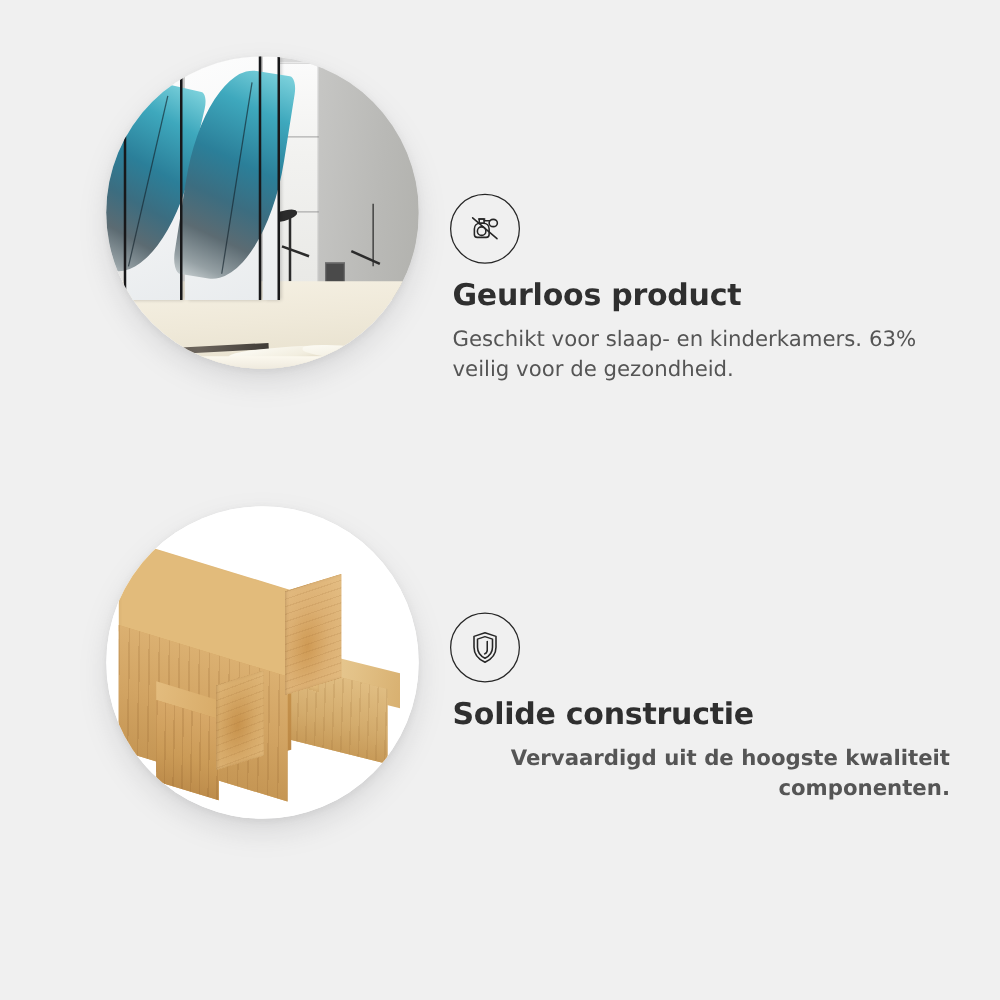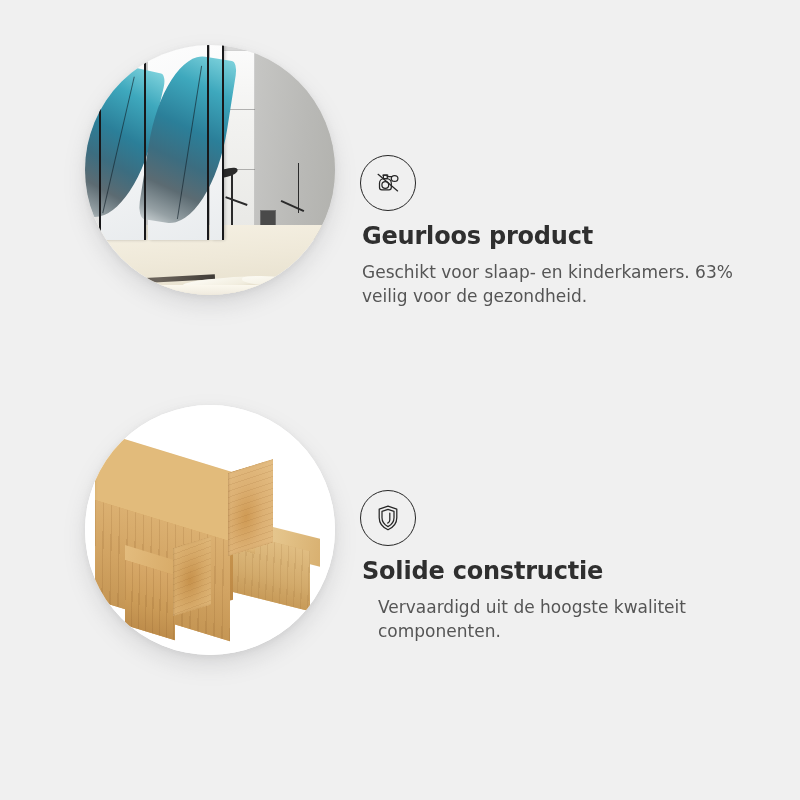--- a/index.html
+++ b/index.html
@@ -25,21 +25,21 @@
   }
 
   
   .feature-row {
     position: absolute;
     left: 0;
     width: 800px;
     height: 360px;
   }
   #row-scent { top: 20px; }
-  #row-build { top: 380px; }
+  #row-build { top: 380px; text-align: right; }
 
   
   .media-circle {
     position: absolute;
     left: 85px;
     top: 25px;
     width: 250px;
     height: 250px;
     border-radius: 50%;
     overflow: hidden;
@@ -356,21 +356,21 @@
     line-height: 1.42;
     max-width: 390px;
   }
 
   #row-scent .icon-badge   { position: absolute; left: 0; top: 135px; }
   #row-scent .feature-title{ position: absolute; left: 2px; top: 203px; }
   #row-scent .feature-desc { position: absolute; left: 2px; top: 240px; }
 
   #row-build .icon-badge   { position: absolute; left: 0; top: 110px; }
   #row-build .feature-title{ position: absolute; left: 2px; top: 178px; }
-  #row-build .feature-desc { position: absolute; left: 18px; top: 215px; }
+  #row-build .feature-desc { position: absolute; left: 18px; top: 215px; font-weight: bold; }
 </style>
 </head>
 <body>
 
 <div class="page">
 
   <section class="feature-row" id="row-scent">
 
     <div class="media-circle">
       <div class="scene-feathers">

